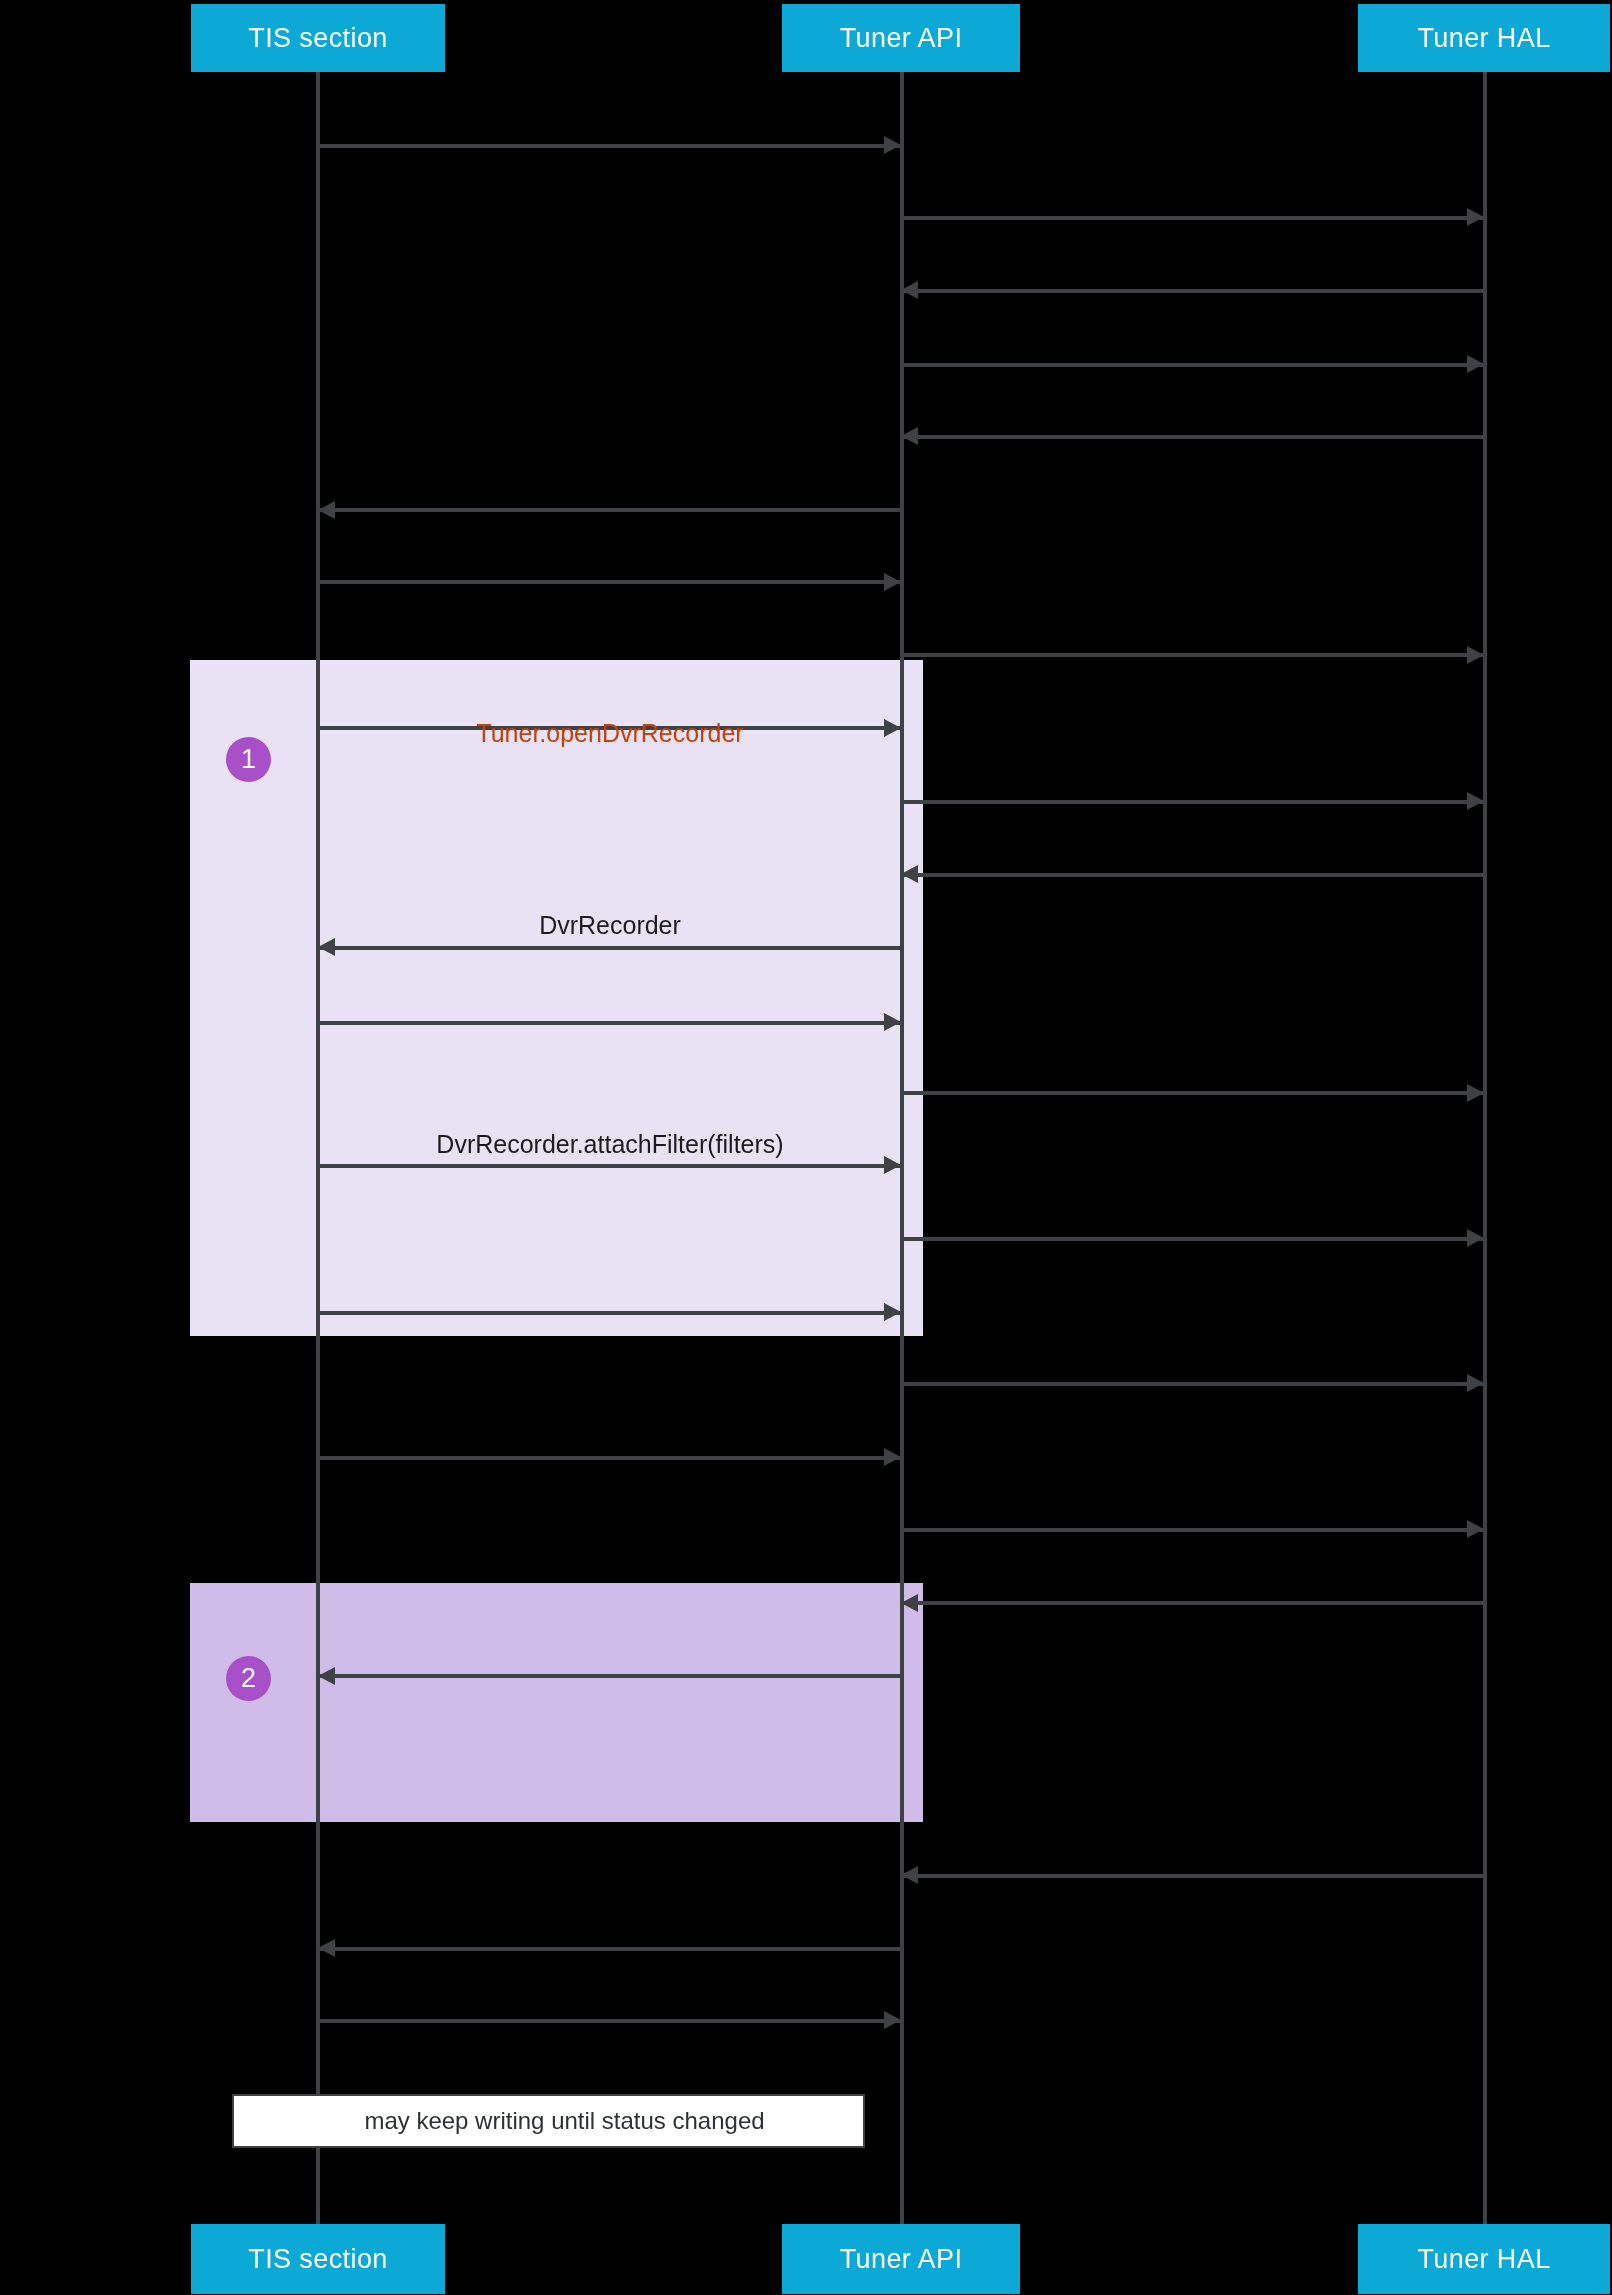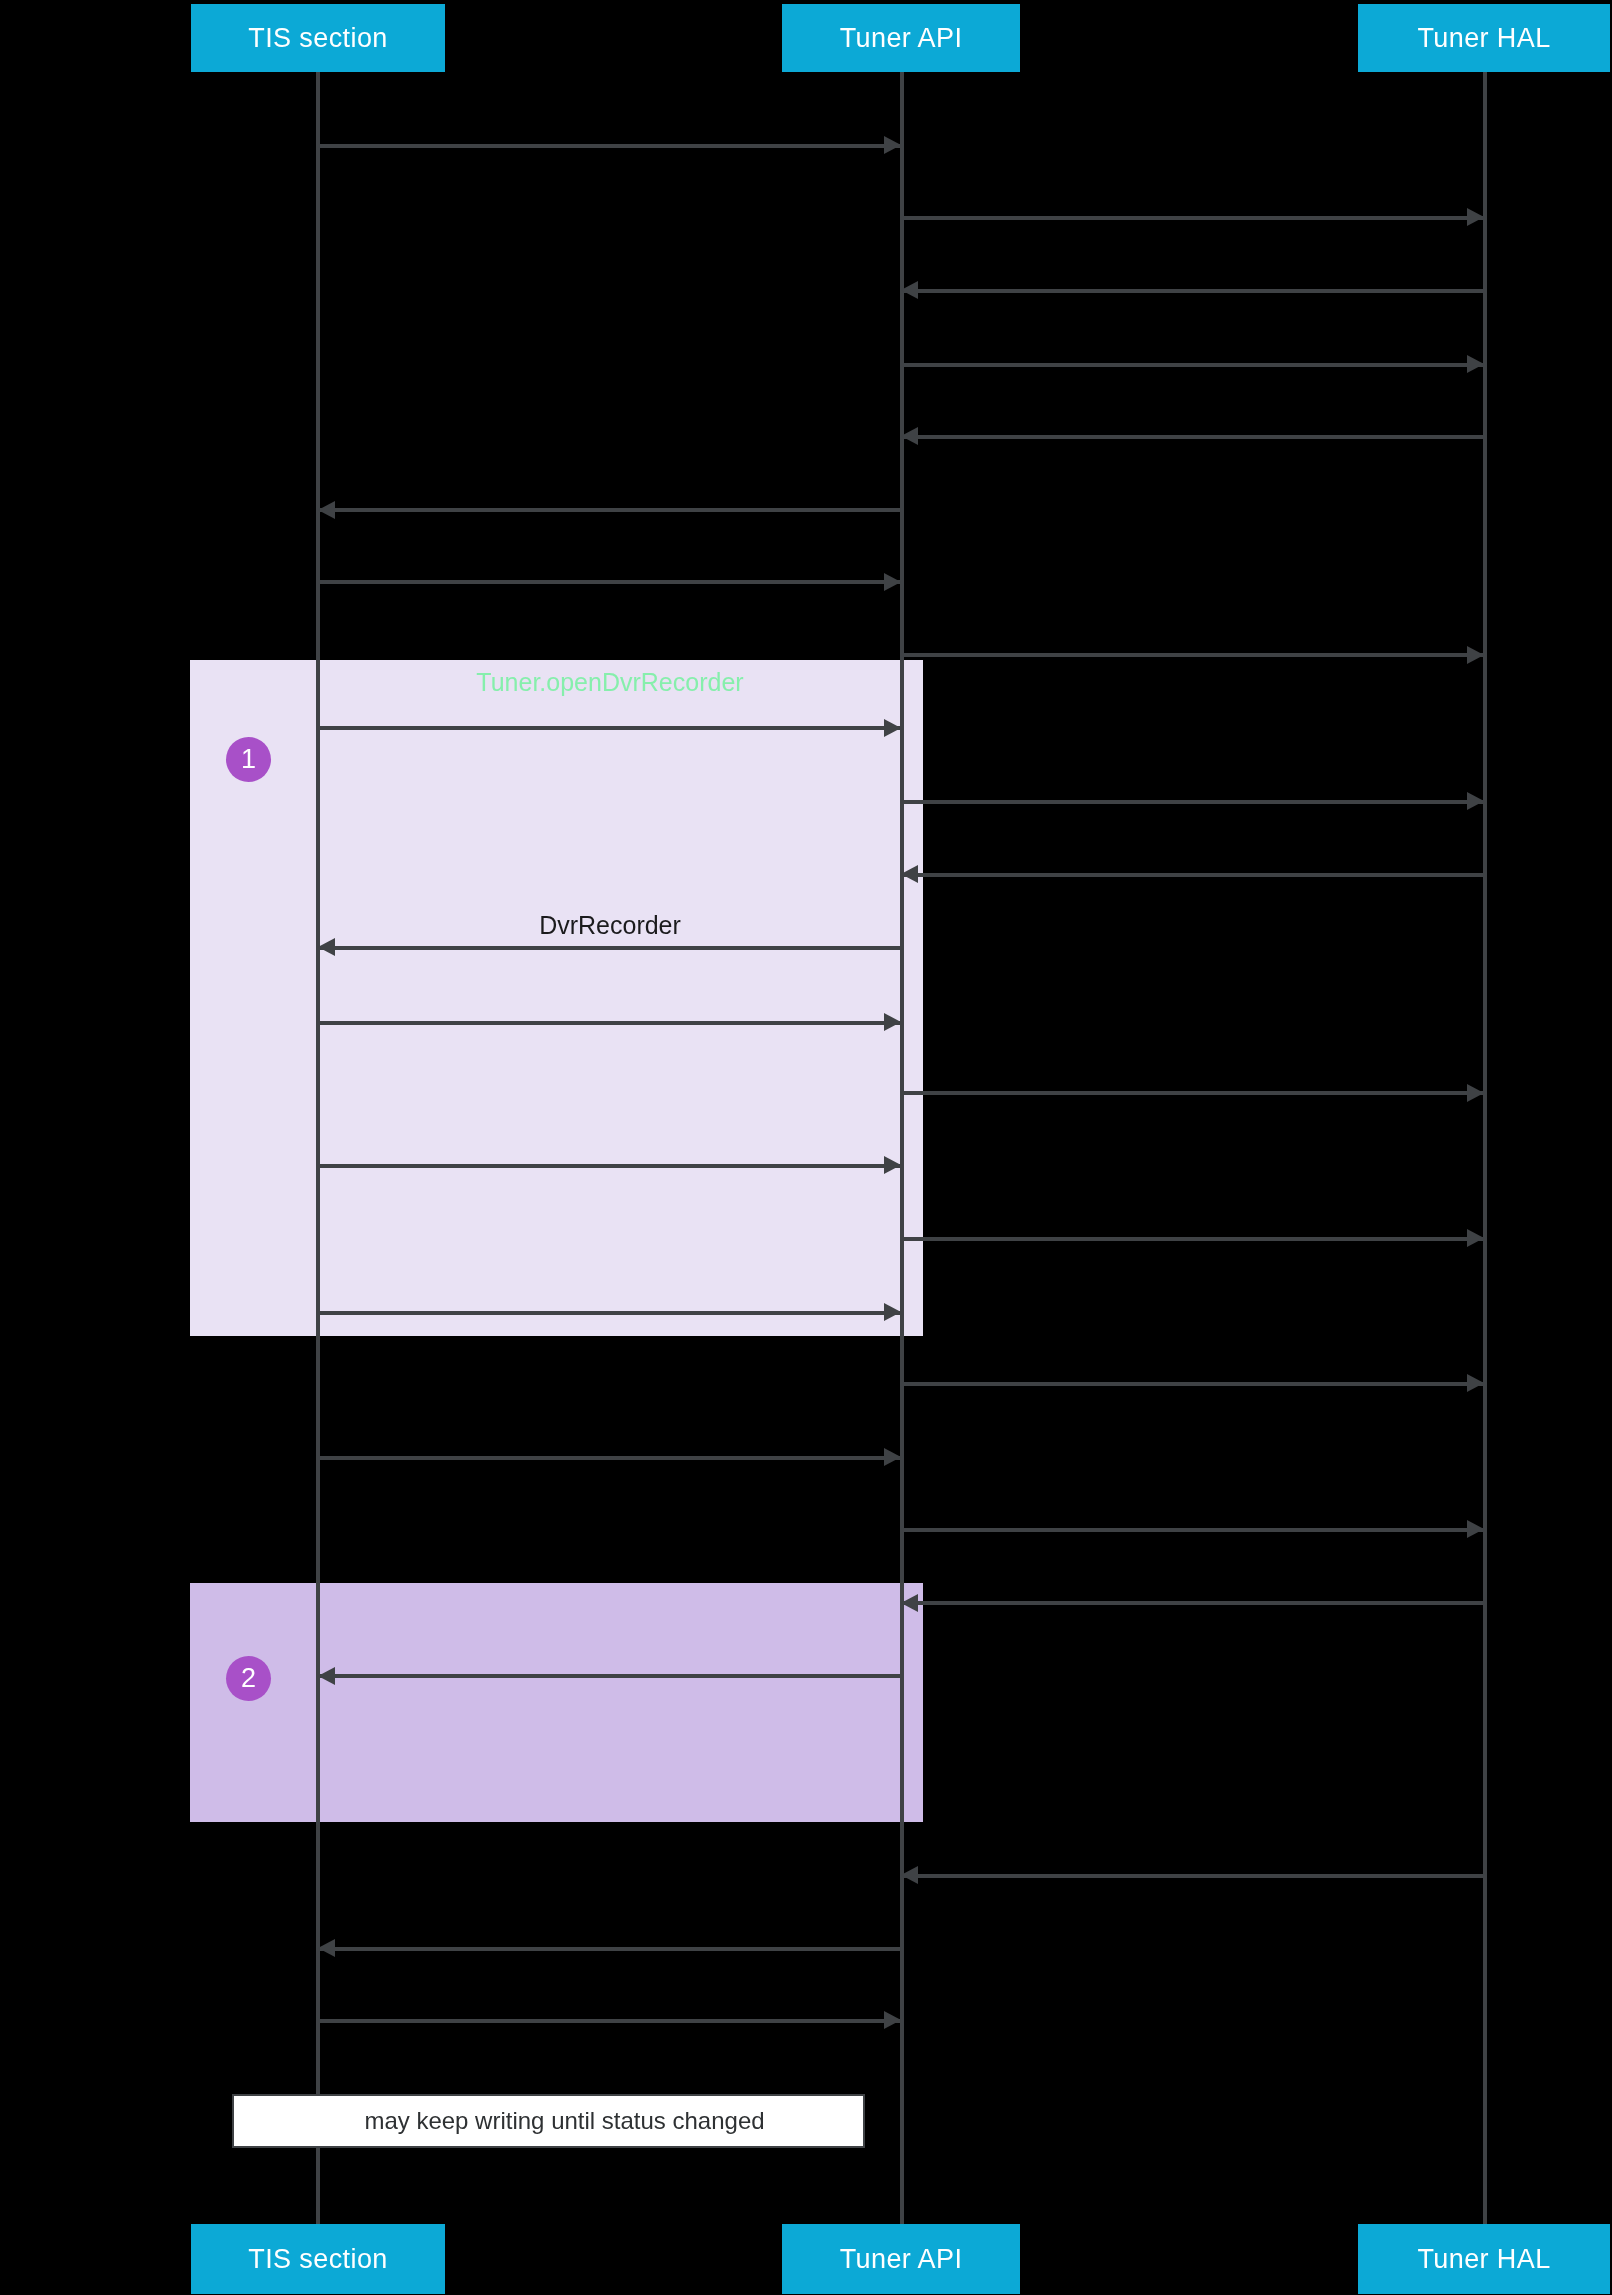--- a/index.html
+++ b/index.html
@@ -48,34 +48,35 @@
     <div class="mline" style="left: 901px; top: 435px; width: 583px; background: rgb(63, 66, 69);"></div>
     <div class="ahead" style="left: 901px; top: 427px; border-right: 17.5px solid rgb(63, 66, 69);"></div>
     <div class="mline" style="left: 318px; top: 508px; width: 584px; background: rgb(63, 66, 69);"></div>
     <div class="ahead" style="left: 318px; top: 501px; border-right: 17.5px solid rgb(63, 66, 69);"></div>
     <div class="mline" style="left: 318px; top: 580px; width: 584px; background: rgb(63, 66, 69);"></div>
     <div class="ahead" style="left: 884px; top: 573px; border-left: 17.5px solid rgb(63, 66, 69);"></div>
     <div class="mline" style="left: 901px; top: 653px; width: 583px; background: rgb(63, 66, 69);"></div>
     <div class="ahead" style="left: 1467px; top: 646px; border-left: 17.5px solid rgb(63, 66, 69);"></div>
     <div class="mline" style="left: 318px; top: 726px; width: 584px; background: rgb(63, 66, 69);"></div>
     <div class="ahead" style="left: 884px; top: 719px; border-left: 17.5px solid rgb(63, 66, 69);"></div>
-    <div class="mlabel" style="left: 318px; top: 667px; width: 584px; color: #86efac;">Tuner.openDvrRecorder</div>
+    <div class="mlabel" style="left: 318px; top: 718px; width: 584px; color: #c2410c;">Tuner.openDvrRecorder</div>
     <div class="mline" style="left: 901px; top: 800px; width: 583px; background: rgb(63, 66, 69);"></div>
     <div class="ahead" style="left: 1467px; top: 792px; border-left: 17.5px solid rgb(63, 66, 69);"></div>
     <div class="mline" style="left: 901px; top: 873px; width: 583px; background: rgb(63, 66, 69);"></div>
     <div class="ahead" style="left: 901px; top: 865px; border-right: 17.5px solid rgb(63, 66, 69);"></div>
     <div class="mline" style="left: 318px; top: 946px; width: 584px; background: rgb(63, 66, 69);"></div>
     <div class="ahead" style="left: 318px; top: 938px; border-right: 17.5px solid rgb(63, 66, 69);"></div>
     <div class="mlabel" style="left: 318px; top: 910px; width: 584px; color: rgb(27, 27, 29);">DvrRecorder</div>
     <div class="mline" style="left: 318px; top: 1021px; width: 584px; background: rgb(63, 66, 69);"></div>
     <div class="ahead" style="left: 884px; top: 1013px; border-left: 17.5px solid rgb(63, 66, 69);"></div>
     <div class="mline" style="left: 901px; top: 1091px; width: 583px; background: rgb(63, 66, 69);"></div>
     <div class="ahead" style="left: 1467px; top: 1084px; border-left: 17.5px solid rgb(63, 66, 69);"></div>
     <div class="mline" style="left: 318px; top: 1164px; width: 584px; background: rgb(63, 66, 69);"></div>
     <div class="ahead" style="left: 884px; top: 1156px; border-left: 17.5px solid rgb(63, 66, 69);"></div>
+    <div class="mlabel" style="left: 318px; top: 1129px; width: 584px; color: rgb(27, 27, 29);">DvrRecorder.attachFilter(filters)</div>
     <div class="mline" style="left: 901px; top: 1237px; width: 583px; background: rgb(63, 66, 69);"></div>
     <div class="ahead" style="left: 1467px; top: 1229px; border-left: 17.5px solid rgb(63, 66, 69);"></div>
     <div class="mline" style="left: 318px; top: 1311px; width: 584px; background: rgb(63, 66, 69);"></div>
     <div class="ahead" style="left: 884px; top: 1303px; border-left: 17.5px solid rgb(63, 66, 69);"></div>
     <div class="mline" style="left: 901px; top: 1382px; width: 583px; background: rgb(63, 66, 69);"></div>
     <div class="ahead" style="left: 1467px; top: 1374px; border-left: 17.5px solid rgb(63, 66, 69);"></div>
     <div class="mline" style="left: 318px; top: 1456px; width: 584px; background: rgb(63, 66, 69);"></div>
     <div class="ahead" style="left: 884px; top: 1448px; border-left: 17.5px solid rgb(63, 66, 69);"></div>
     <div class="mline" style="left: 901px; top: 1528px; width: 583px; background: rgb(63, 66, 69);"></div>
     <div class="ahead" style="left: 1467px; top: 1520px; border-left: 17.5px solid rgb(63, 66, 69);"></div>

